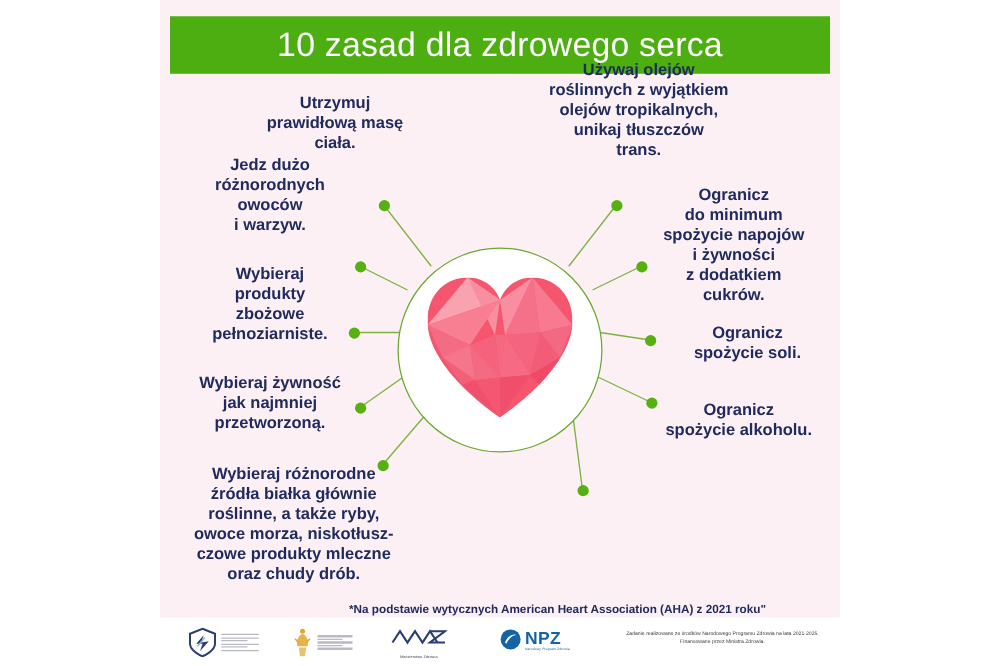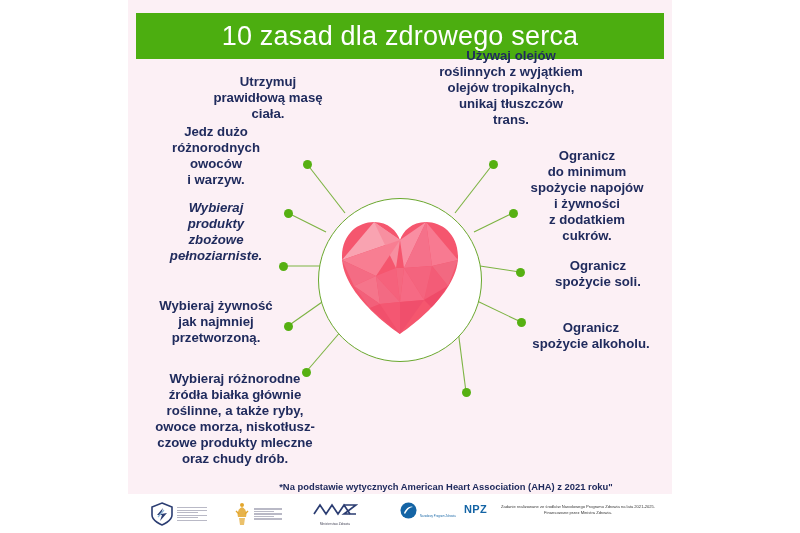--- a/index.html
+++ b/index.html
@@ -61,21 +61,21 @@
     position:absolute;left:128px;top:494px;width:544px;height:39px;
     background:#ffffff;
   }
   .logo{position:absolute;top:8px;}
   .fund{
     position:absolute;left:362px;top:10px;width:176px;
     color:#3a3a3a;font-size:4.1px;line-height:1.55;text-align:center;
   }
   .npz-text{
     font-family:"Liberation Sans", sans-serif;font-weight:bold;
-    font-size:11px;color:#1464a5;letter-spacing:.3px;margin-left:44px;
+    font-size:14px;color:#1464a5;letter-spacing:.3px;
   }
   .npz-sub{font-size:2.7px;color:#1464a5;letter-spacing:.1px;}
   .mz-sub{font-size:3px;color:#3b3b4f;letter-spacing:.1px;text-align:center;}
   .bar{background:#b9b9c6;height:1.4px;margin:1.1px 0;}
   .bar.s{width:70%;}
 </style>
 </head>
 <body>
 
 <div id="stage">
@@ -146,21 +146,21 @@
     </svg>
   </div>
 
   <div class="lbl c" style="left:152px;top:124px;width:128px;">Jedz dużo
 różnorodnych
 owoców
 i warzyw.</div>
   <div class="lbl c" style="left:202px;top:74px;width:132px;">Utrzymuj
 prawidłową masę
 ciała.</div>
-  <div class="lbl c" style="left:152px;top:200px;width:128px;font-style:italic;">Wybieraj
+  <div class="lbl c" style="left:152px;top:211px;width:128px;">Wybieraj
 produkty
 zbożowe
 pełnoziarniste.</div>
   <div class="lbl c" style="left:150px;top:298px;width:132px;">Wybieraj żywność
 jak najmniej
 przetworzoną.</div>
   <div class="lbl c" style="left:140px;top:371px;width:190px;">Wybieraj różnorodne
 źródła białka głównie
 roślinne, a także ryby,
 owoce morza, niskotłusz-

